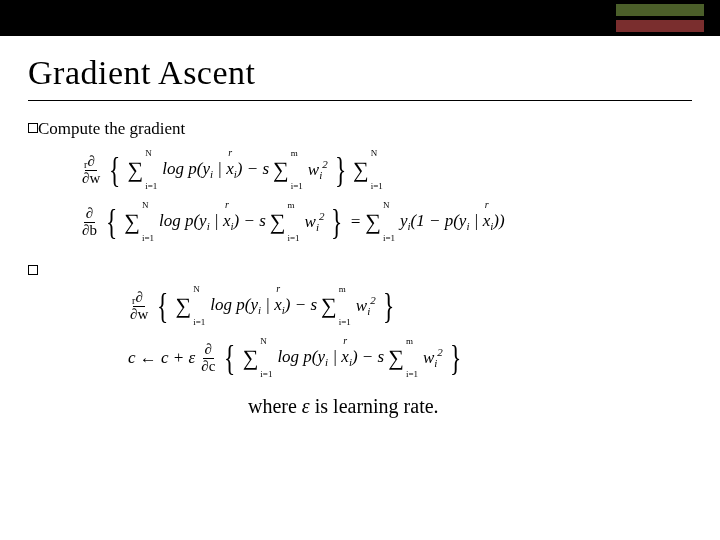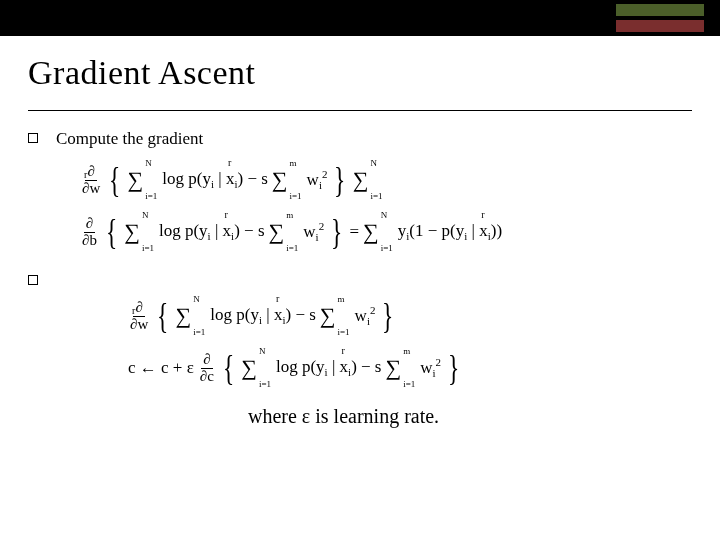--- a/index.html
+++ b/index.html
@@ -35,27 +35,26 @@
     background: #7a2e2e;
   }
   .content {
     padding: 10px 28px 0 28px;
   }
   .slide-title {
     font-size: 34px;
     font-weight: normal;
     margin: 8px 0 6px 0;
     border-bottom: 1.5px solid #000;
-    padding-bottom: 18px;
+    padding-bottom: 8px;
     letter-spacing: 0.5px;
   }
   .bullet-block {
     display: flex;
     align-items: flex-start;
-    gap: 18px;
     margin-top: 18px;
     margin-bottom: 6px;
   }
   .bullet-marker {
     width: 10px;
     height: 10px;
     border: 1.5px solid #000;
     margin-top: 4px;
     flex: 0 0 auto;
     box-sizing: border-box;
@@ -116,21 +115,21 @@
   }
   .vec::before {
     content: "r";
     position: absolute;
     top: -11px;
     left: 2px;
     font-size: 10px;
   }
   sub { font-size: 11px; vertical-align: sub; }
   sup { font-size: 11px; vertical-align: super; }
-  .ital { }
+  .ital { font-style: italic; }
   .caption {
     margin-left: 120px;
     margin-top: 4px;
     font-size: 20px;
   }
 </style>
 </head>
 <body>
 
 <div class="header-bar">

